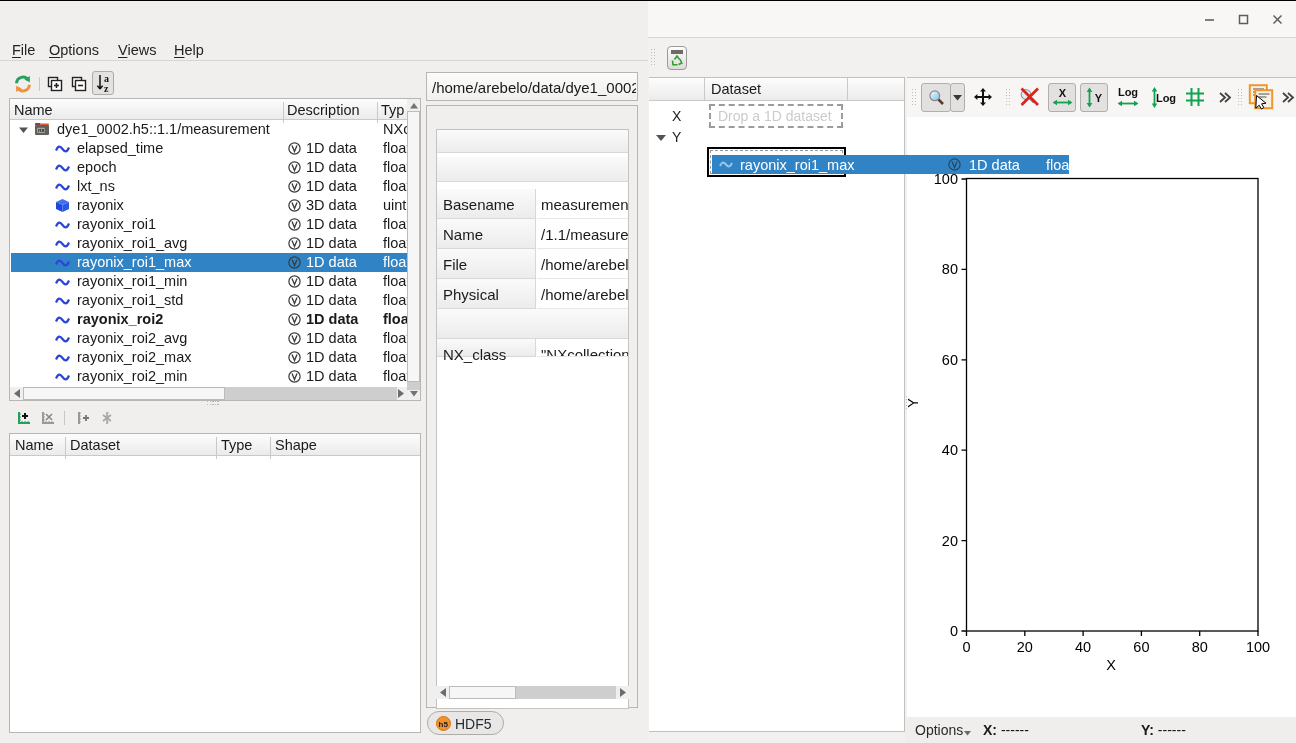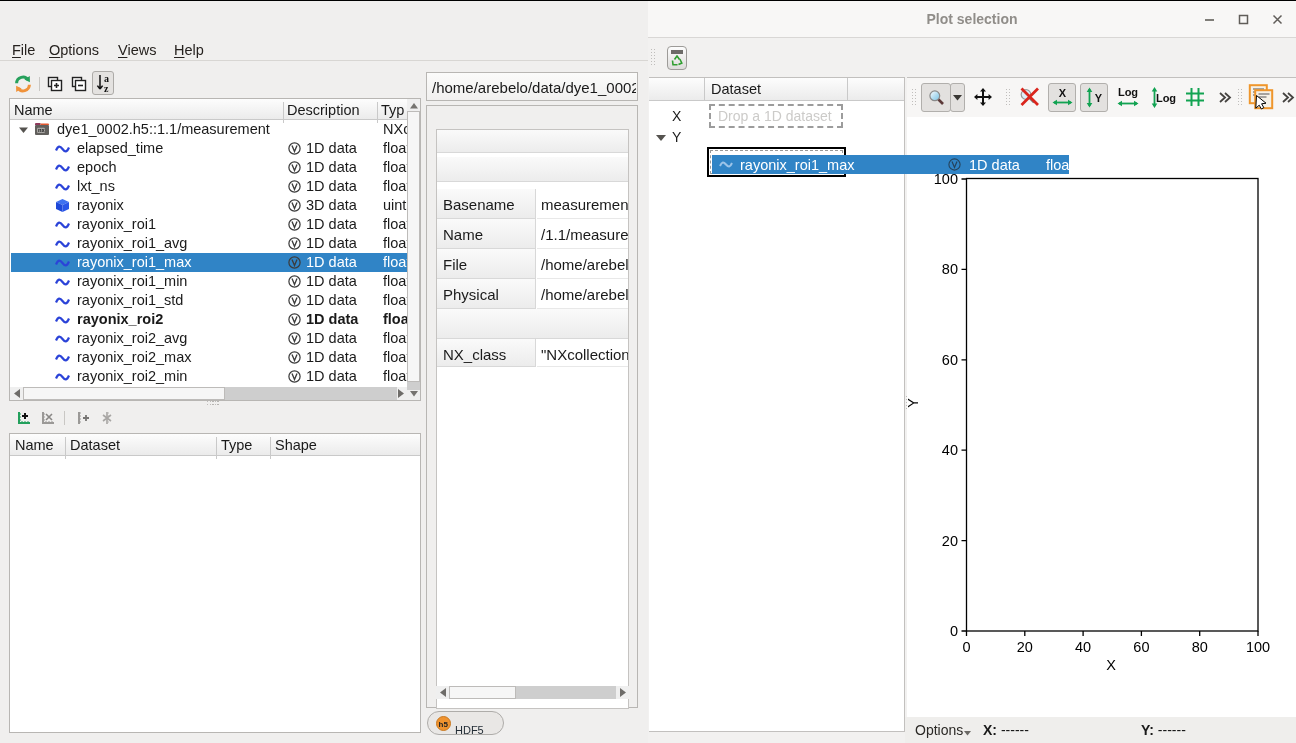--- a/index.html
+++ b/index.html
@@ -391,21 +391,21 @@
           </div>
         <div class="mrow" style="top:149px;height:30px;">
             <div class="mlabel">
               <span>Physical</span>
             </div>
             <div class="mval">
               <span>/home/arebelo/data</span>
             </div>
           </div>
         <div class="mrow gradrow" style="top:179px;height:30px;"></div>
-        <div class="mrow" style="top:209px;height:28px;">
+        <div class="mrow" style="top:209px;height:18px;">
             <div class="mlabel">
               <span>NX_class</span>
             </div>
             <div class="mval">
               <span>"NXcollection" (ASCII)</span>
             </div>
           </div>
       </div>
 
       <div class="sbv" style="left:9px;top:580px;width:193px;height:13px;">
@@ -415,27 +415,26 @@
         <div class="sbthumb" style="left:13px;top:0;width:67px;height:13px;"></div>
         <div class="sbgroove" style="left:80px;top:0;width:100px;height:13px;"></div>
         <svg class="abs" style="left:184px;top:2px;" width="6" height="9">
             <path d="M6 4.5 L0 0 L0 9 Z" fill="#6e6c69"></path>
           </svg>
       </div>
     </div>
     <div class="abs" id="hdf5tab">
       <div style="position:absolute;left:8px;top:4px;width:15px;height:15px;border-radius:50%;background:#f0932f;border:1px solid #c87820;"></div>
       <div style="position:absolute;left:10.5px;top:7.5px;font-size:8px;font-weight:bold;color:#222;">h5</div>
-      <div style="position:absolute;left:27px;top:12px;font-size:11px;color:#232d36;">HDF5</div>
+      <div style="position:absolute;left:27px;top:4px;font-size:14px;color:#232d36;">HDF5</div>
     </div>
   </div>
 
   <div class="abs" id="winR">
     <div class="abs" id="titleR">
-      <div class="t">Plot selection</div>
       <svg class="abs" style="left:551px;top:8px;" width="21" height="21">
           <path d="M6 11 h9" stroke="#605d59" stroke-width="1.6"></path>
         </svg>
       <svg class="abs" style="left:585px;top:8px;" width="21" height="21">
           <rect x="6.5" y="6.5" width="8" height="8" fill="none" stroke="#605d59" stroke-width="1.5"></rect>
         </svg>
       <svg class="abs" style="left:619px;top:8px;" width="21" height="21">
           <path d="M6.5 6.5 l8 8 M14.5 6.5 l-8 8" stroke="#605d59" stroke-width="1.5"></path>
         </svg>
     </div>

